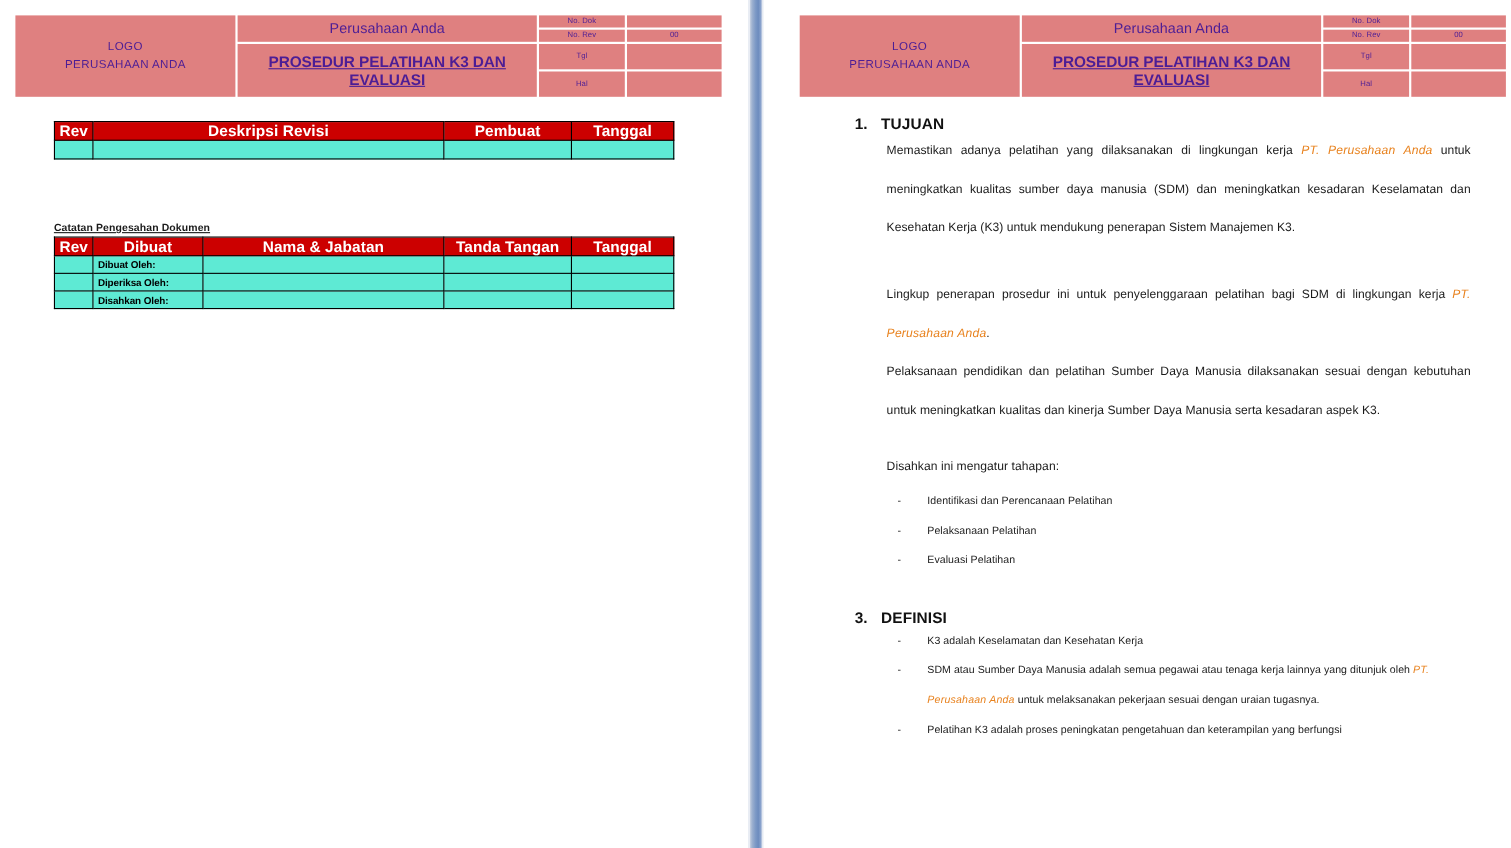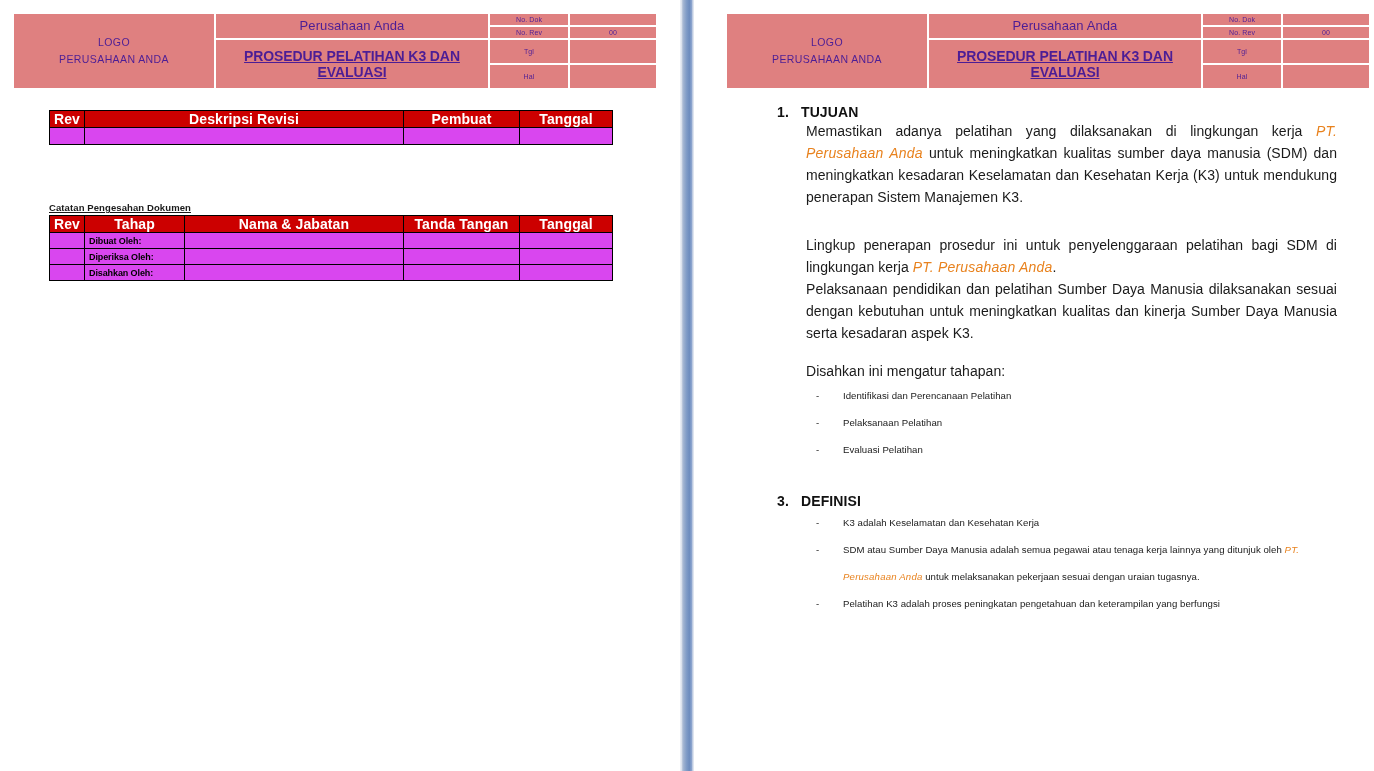--- a/index.html
+++ b/index.html
@@ -114,21 +114,21 @@
   }
   .data-table th {
     background: #cc0000;
     color: #ffffff;
     font-size: 14px;
     font-weight: bold;
     text-align: center;
     letter-spacing: 0.1px;
   }
   .data-table td {
-    background: #d946ef;
+    background: #5eead4;
     font-size: 9px;
     color: #000000;
   }
   .data-table td.stage {
     font-weight: bold;
     text-align: left;
     padding-left: 4px;
     letter-spacing: -0.1px;
   }
 
@@ -152,23 +152,23 @@
   }
   .sec-num {
     display: inline-block;
     width: 24px;
   }
   .sec-body {
     padding-left: 29px;
   }
   p.para {
     margin: 0;
-    font-size: 14px;
+    font-size: 11px;
     color: #1a1a1a;
-    line-height: 22px;
+    line-height: 35px;
     text-align: justify;
     letter-spacing: 0.05px;
   }
   p.para.left { text-align: left; }
   .company-ital {
     color: #e8821e;
     font-style: italic;
     letter-spacing: 0.2px;
   }
   ul.dash {
@@ -265,21 +265,21 @@
       <colgroup>
         <col style="width:35px">
           <col style="width:100px">
           <col style="width:219px">
         <col style="width:116px">
           <col style="width:93px">
       </colgroup>
       <thead>
         <tr>
           <th>Rev</th>
-          <th>Tahap</th>
+          <th>Dibuat</th>
           <th>Nama &amp; Jabatan</th>
           <th>Tanda Tangan</th>
           <th>Tanggal</th>
         </tr>
       </thead>
       <tbody>
         <tr>
           <td></td>
           <td class="stage">Dibuat Oleh:</td>
           <td></td>

